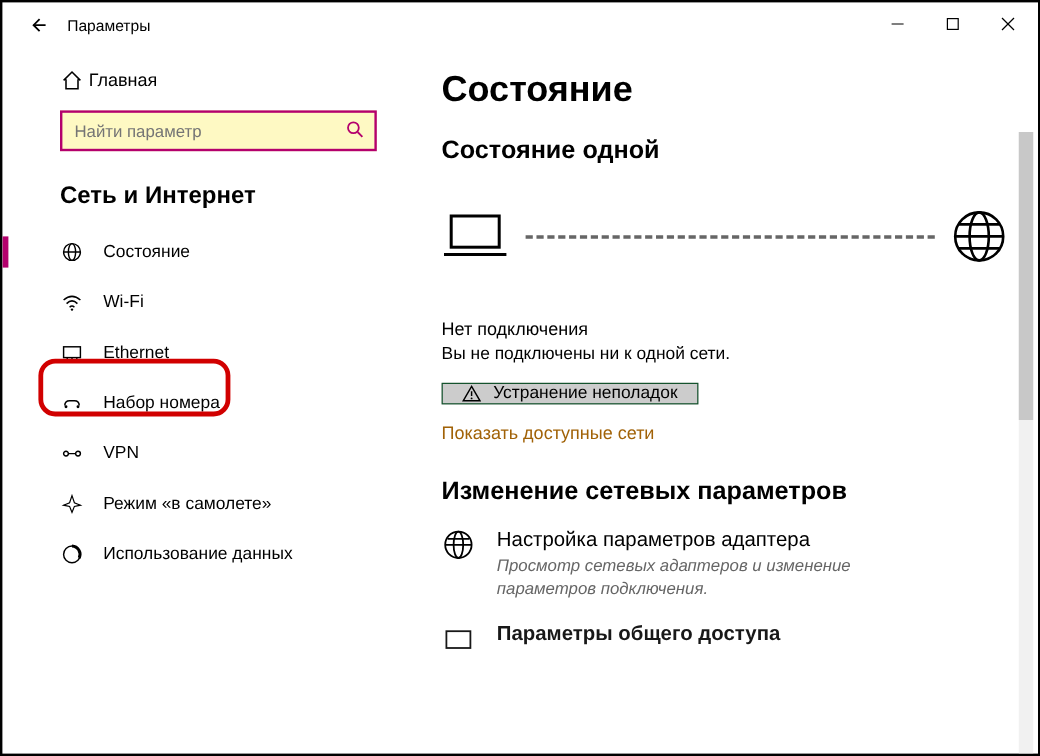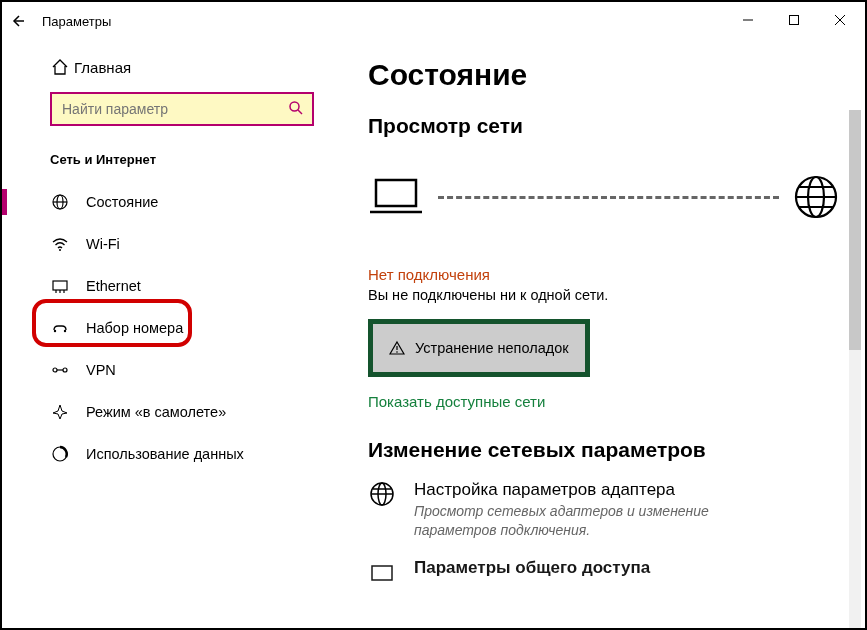--- a/index.html
+++ b/index.html
@@ -11,20 +11,21 @@
     width: 867px;
     height: 630px;
     overflow: hidden;
     border: 2px solid #000;
     position: relative;
   }
   .titlebar {
     height: 38px;
     display: flex;
     align-items: center;
+    padding-left: 14px;
   }
   .back-btn {
     width: 30px; height: 30px;
     display: flex; align-items: center; justify-content: center;
     margin-right: 10px;
     font-size: 16px;
   }
   .title { font-size: 13px; }
   .win-controls { position: absolute; top: 2px; right: 2px; display: flex; }
   .win-btn { width: 46px; height: 32px; display:flex;align-items:center;justify-content:center; font-size:12px; font-family: "Segoe UI Symbol", sans-serif;}
@@ -50,21 +51,21 @@
     border: 2px solid #b4006d;
     padding: 0 34px 0 10px;
     font-size: 14px;
     outline: none;
     background: #fef9c3;
   }
   .search-box { position: relative; }
   .search-icon { position:absolute; right:10px; top:8px; color:#b4006d; font-size:14px;}
   .section-title {
     padding: 0 0 14px 48px;
-    font-size: 13px;
+    font-size: 20px;
     font-weight: 600;
   }
   .nav-item {
     display: flex;
     align-items: center;
     gap: 16px;
     padding: 12px 0 12px 48px;
     font-size: 14.5px;
     position: relative;
     cursor: default;
@@ -97,29 +98,29 @@
   .h2b { margin-top: 28px; margin-bottom: 18px; }
   .diagram {
     display: flex; align-items: center; gap: 0;
     margin: 10px 0 34px 0; height: 70px;
   }
   .dashline {
     flex: 1; height: 0;
     border-top: 3px dashed #666;
     margin: 0 14px;
   }
-  .err { color: #c2410c; font-size: 15px; margin-bottom: 4px; }
+  .err { color: #000000; font-size: 15px; margin-bottom: 4px; }
   .desc { font-size: 14.5px; margin-bottom: 16px; }
   .btn {
     display: inline-flex; align-items: center; gap: 10px;
-    background: #ccc; border:5px solid #14532d;
-    padding: 16px 16px; font-size: 14.5px;
+    background: #ccc; border:1px solid #14532d;
+    padding: 0 16px; font-size: 14.5px;
     margin-bottom: 16px;
   }
-  .link { color: #15803d; font-size: 15px; cursor: pointer; }
+  .link { color: #a16207; font-size: 15px; cursor: pointer; }
   .adapter-row { display:flex; gap: 18px; align-items:flex-start; }
   .adapter-title { font-size: 17px; margin-bottom: 2px; }
   .adapter-desc { font-size: 14px; color: #666; max-width: 360px; line-height:1.35;font-style:italic;}
   .scrollbar { position:absolute; right:4px; top:70px; bottom:0; width:12px; background:#f1f1f1;}
   .thumb { position:absolute; top:0; width:100%; height:240px; background:#c8c8c8;}
   svg { display:block; }
 </style>
 </head>
 <body>
 
@@ -249,21 +250,21 @@
           </svg>
       </span>
       <span>Использование данных</span>
     </div>
 
     <div class="highlight-ring"></div>
   </div>
 
   <div class="content">
     <h1>Состояние</h1>
-    <h2>Просмотр сети</h2>
+    <h2>Состояние одной</h2>
 
     <div class="diagram">
       <span>
         <svg width="56" height="42" viewBox="0 0 56 42">
             <rect x="8" y="4" width="40" height="26" stroke="#000" stroke-width="2.5" fill="none"></rect>
             <line x1="2" y1="36" x2="54" y2="36" stroke="#000" stroke-width="2.5"></line>
           </svg>
       </span>
       <div class="dashline"></div>
       <span>

